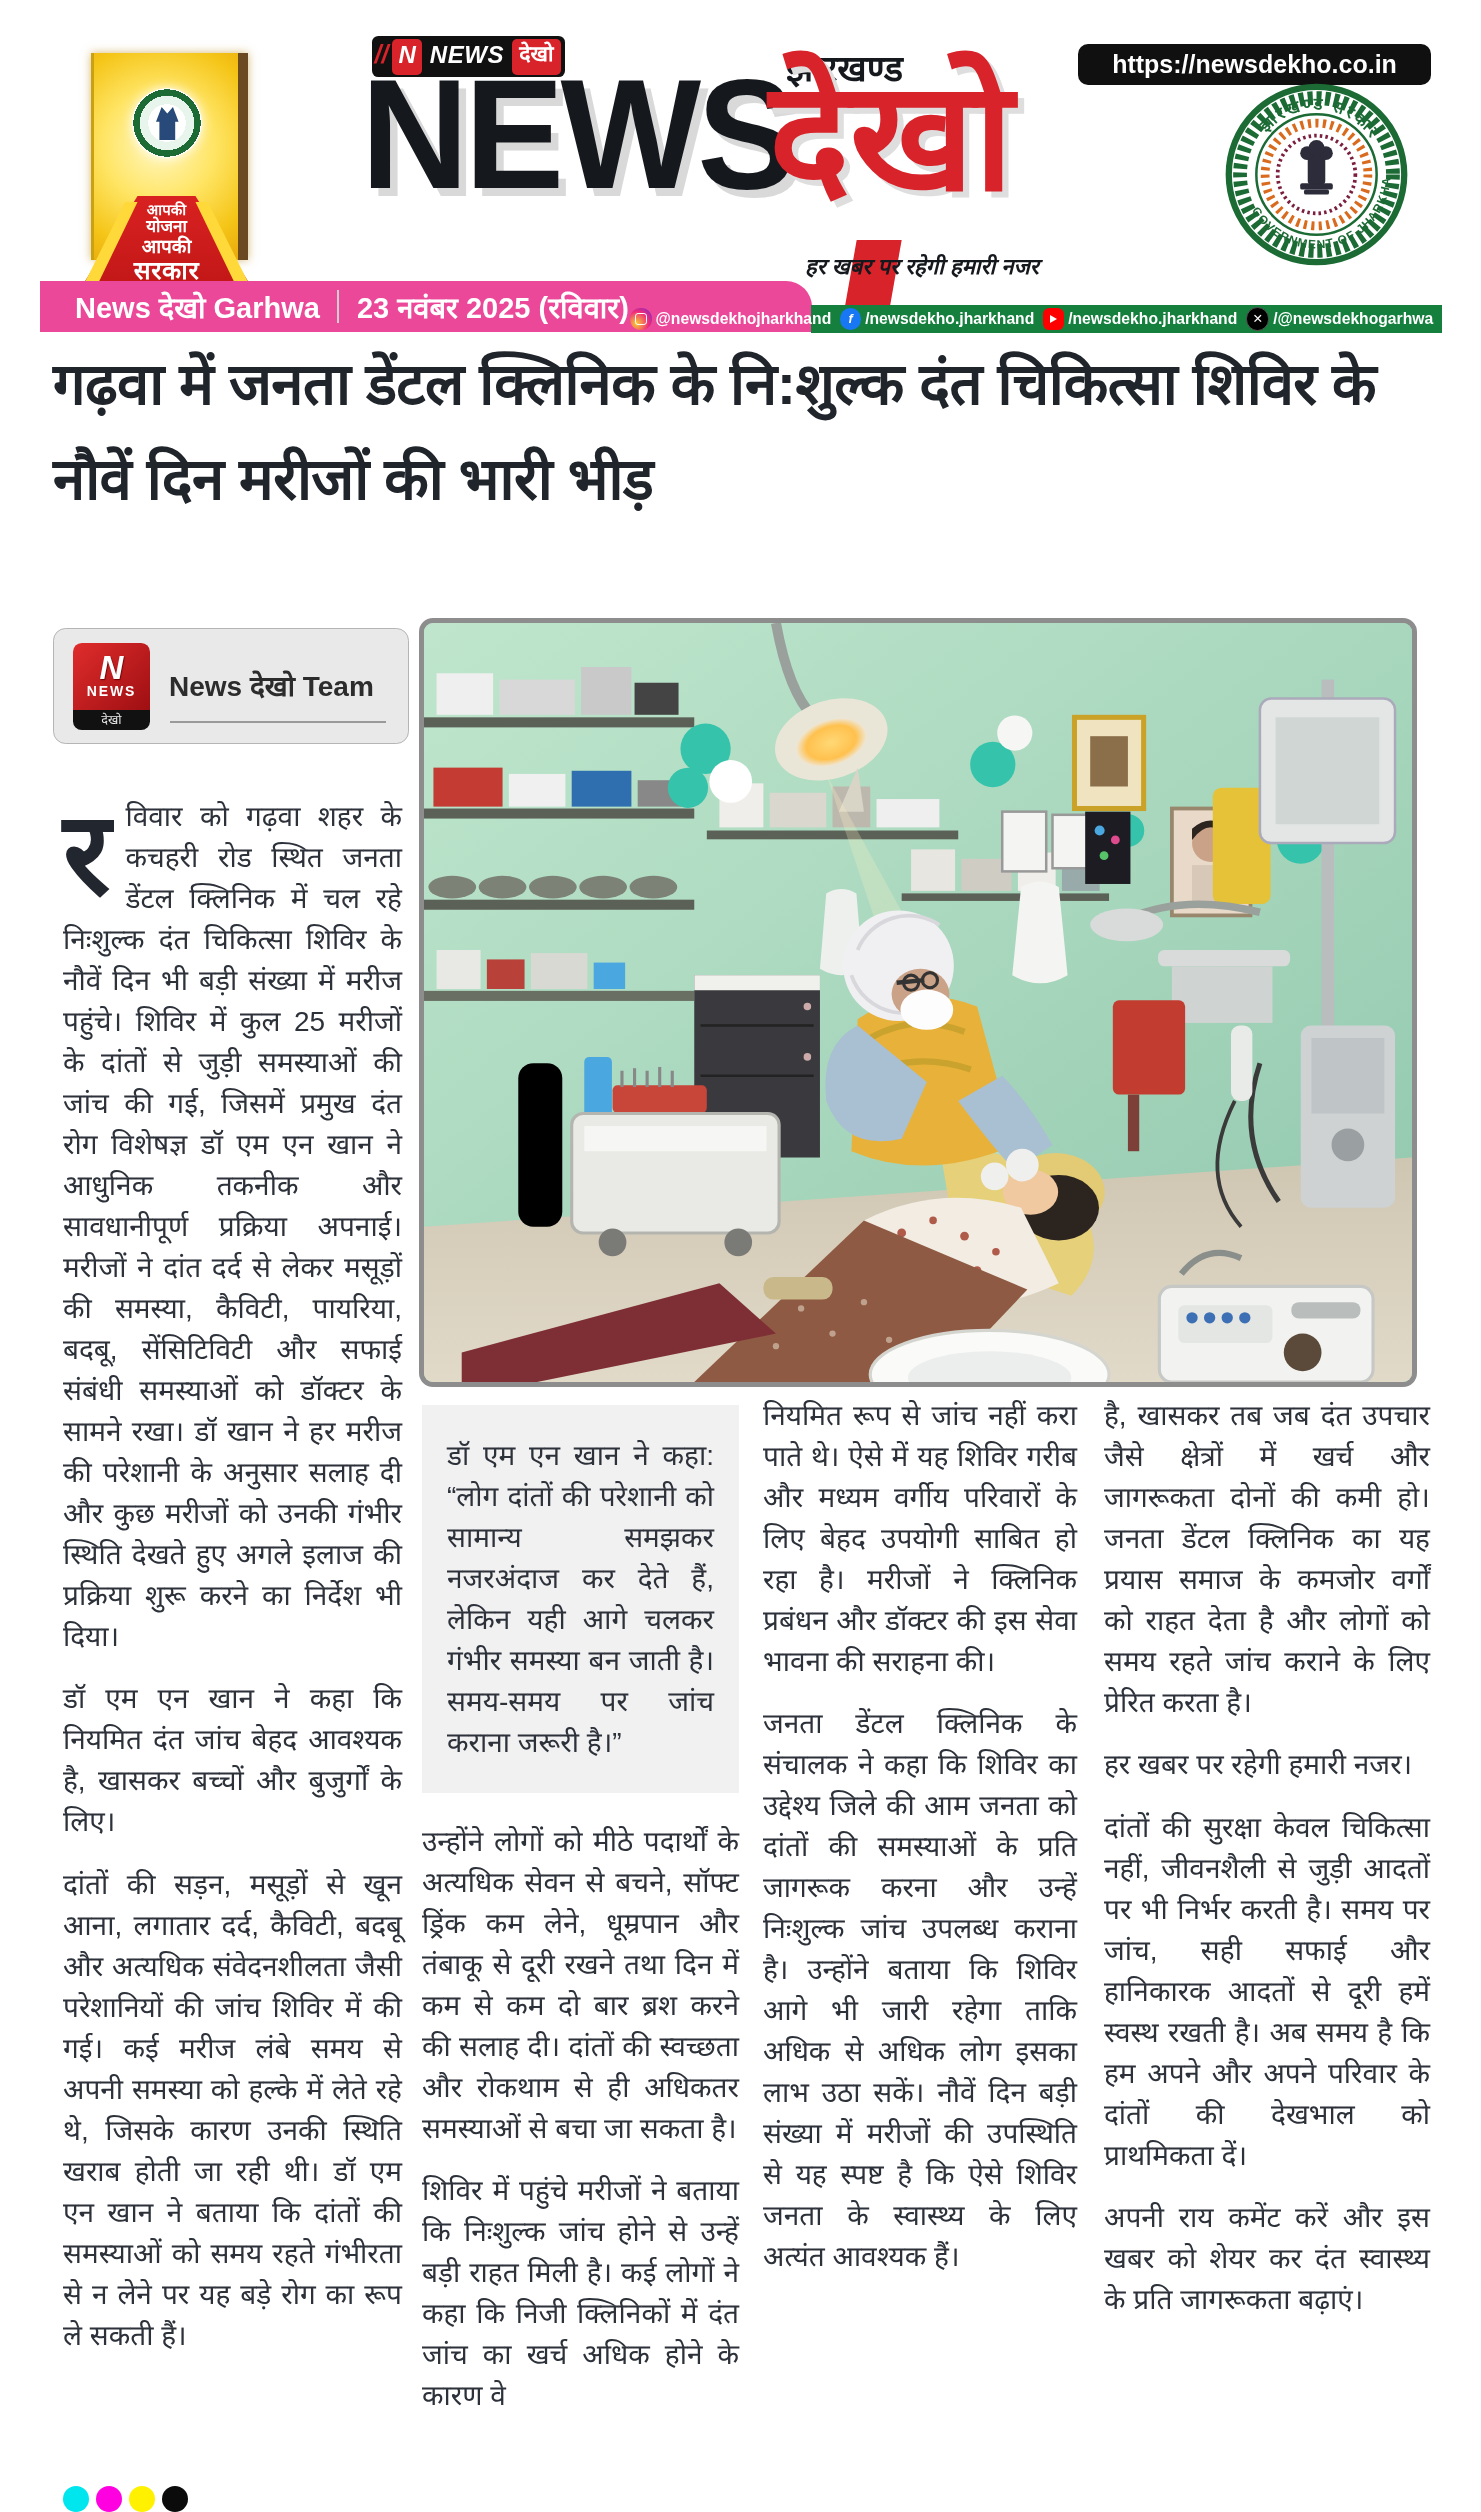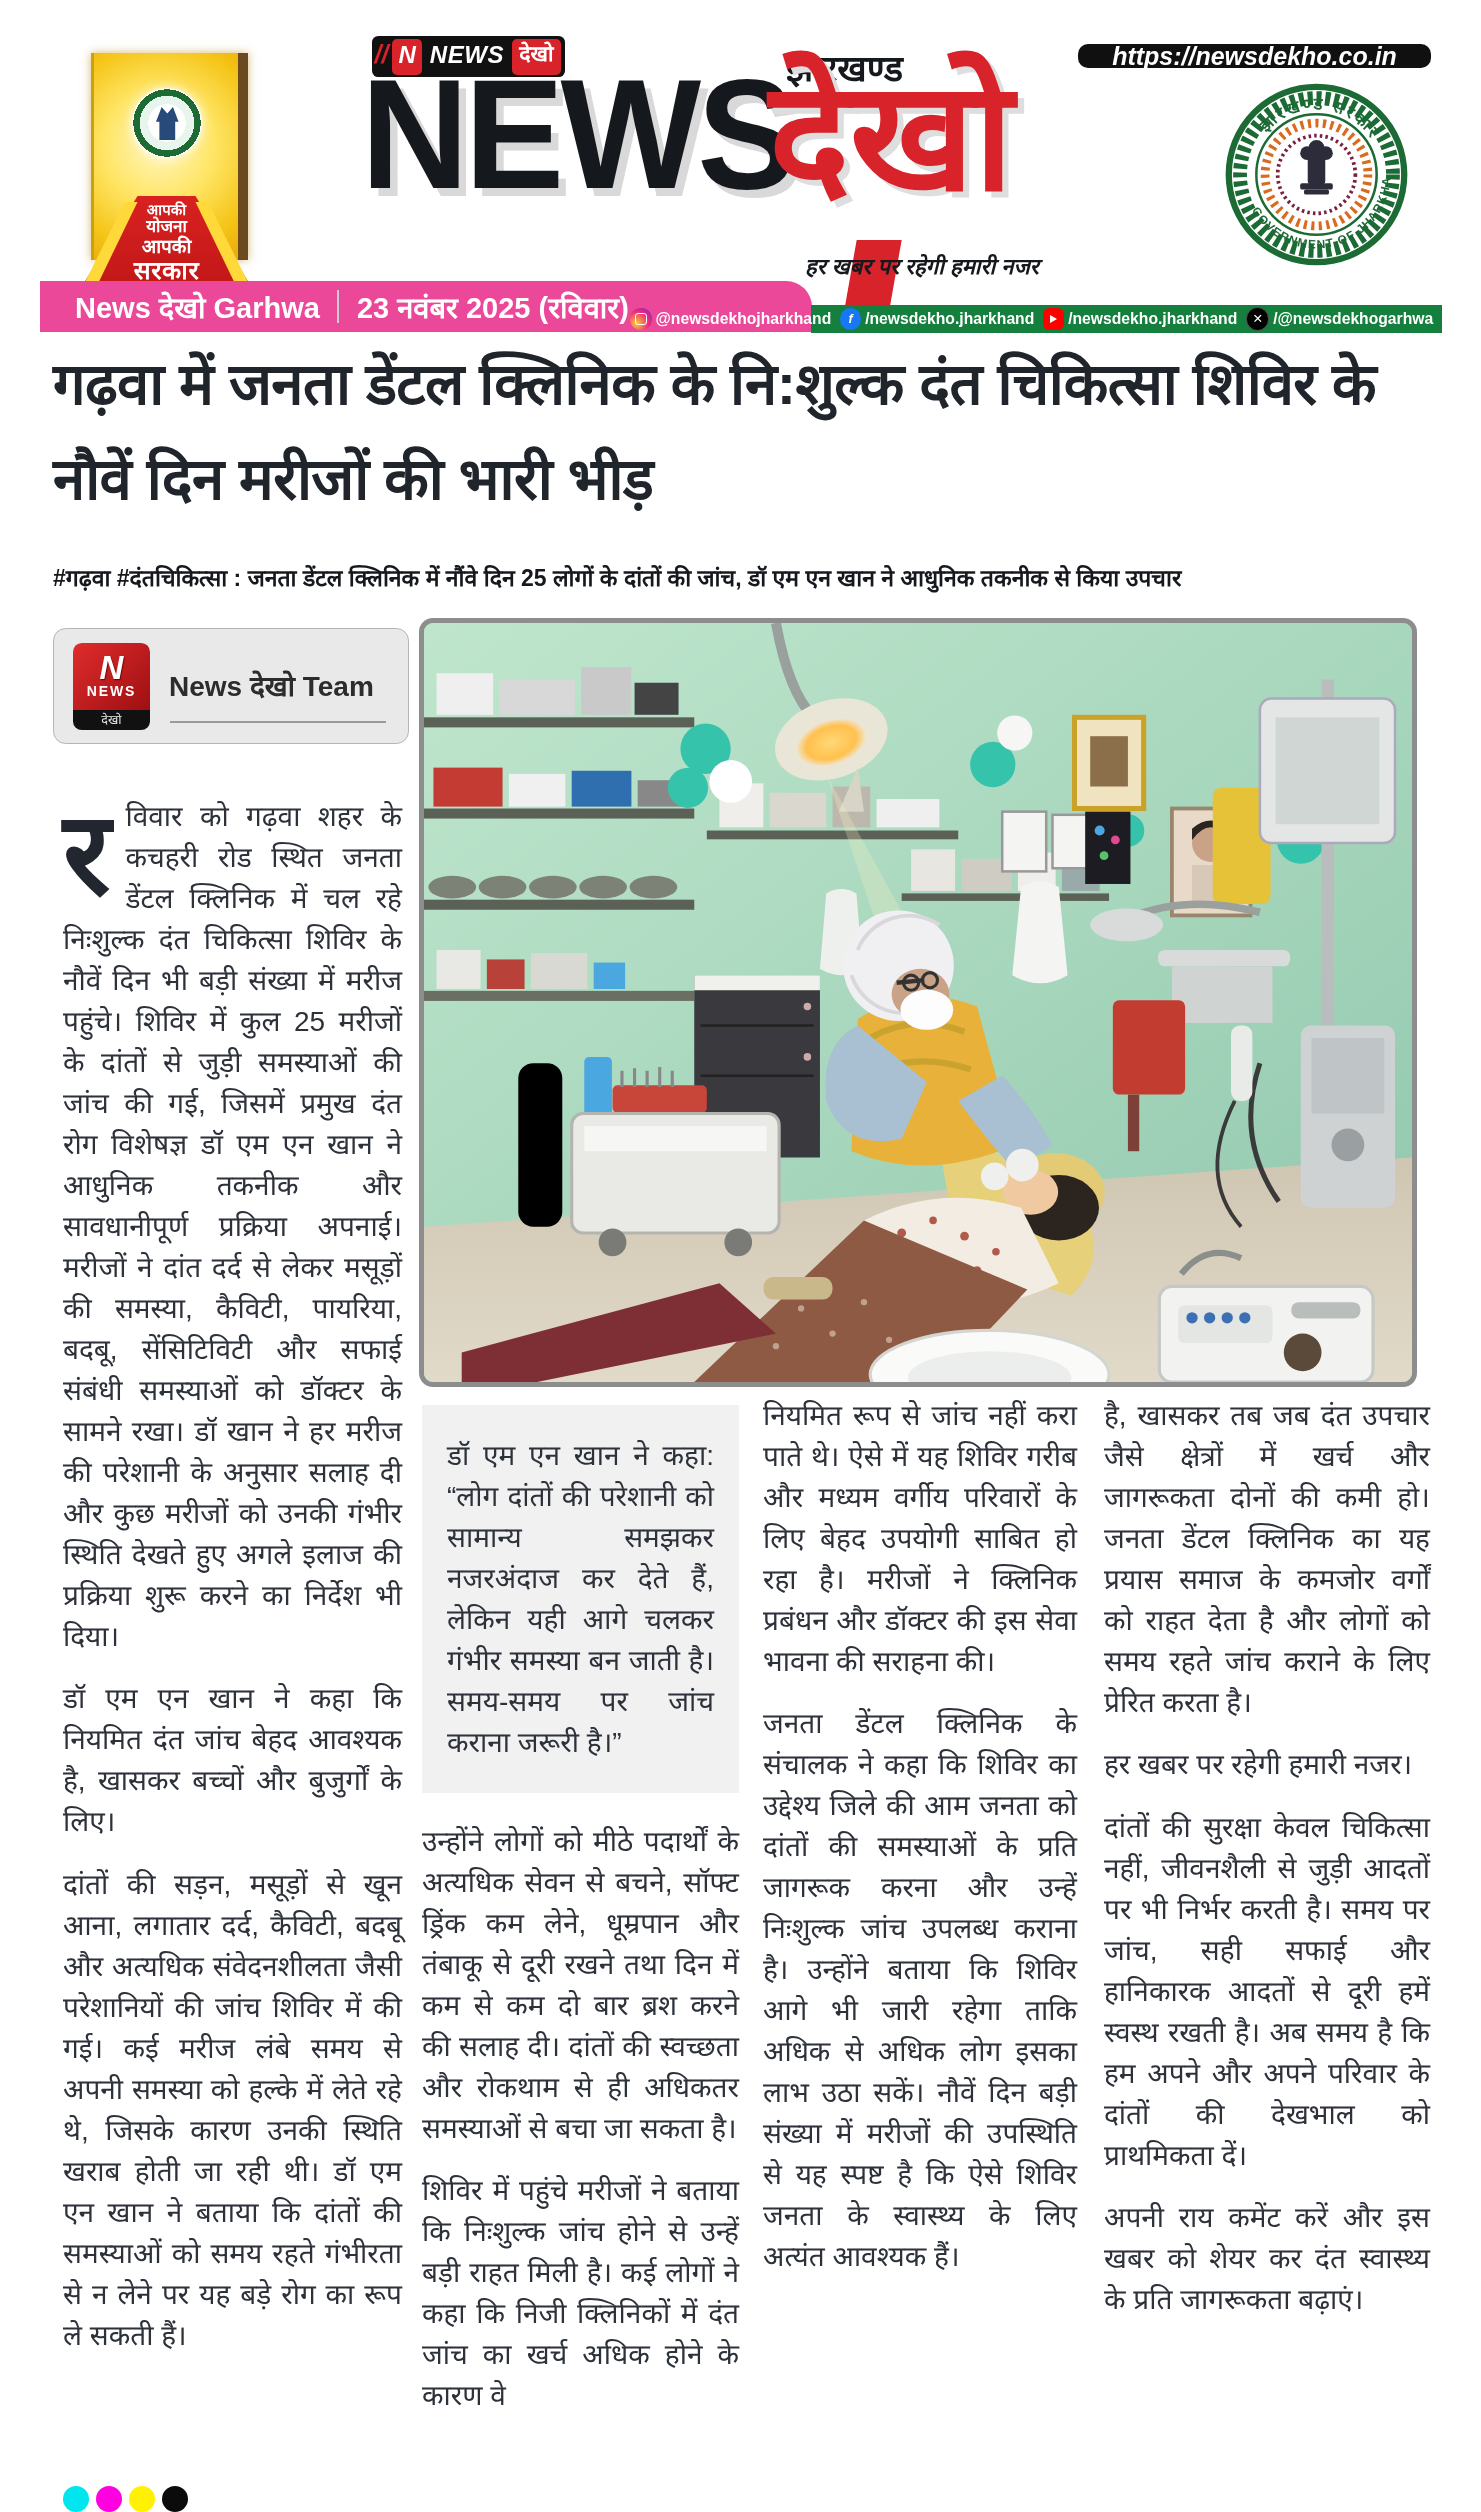--- a/index.html
+++ b/index.html
@@ -38,22 +38,22 @@
   .mast-badge .dk{background:#d9232a;color:#fff;font-weight:bold;font-size:21.3px;line-height:31px;border-radius:5px;padding:0 7.5px;}
 
   .wordmark-news{position:absolute;left:361px;top:60px;font-size:149px;line-height:149px;font-weight:900;
     letter-spacing:-3.8px;color:#15181d;text-shadow:7.5px 7.5px 0 #d9d9d9;transform:scaleY(1.04);}
   .wordmark-jharkhand{position:absolute;left:786px;top:43px;font-size:36px;font-weight:800;color:#15181d;}
   .wordmark-dekho{position:absolute;left:769px;top:55px;font-size:152px;line-height:163px;font-weight:900;
     color:#d9232a;text-shadow:6.3px 6.3px 0 #dedede;}
   .ribbon{position:absolute;left:849px;top:240px;width:45px;height:87px;background:#d9232a;transform:skewX(-10deg);}
   .wordmark-tagline{position:absolute;left:805px;top:250px;font-size:22px;font-weight:bold;font-style:italic;color:#15181d;}
 
-  .url-pill{position:absolute;left:1078px;top:44px;width:353px;height:24px;background:#101010;border-radius:10px;
-    color:#fff;font-size:25px;font-weight:bold;display:flex;align-items:center;justify-content:center;font-style:italic;}
+  .url-pill{position:absolute;left:1078px;top:44px;width:353px;height:41px;background:#101010;border-radius:10px;
+    color:#fff;font-size:25px;font-weight:bold;display:flex;align-items:center;justify-content:center;}
 
   .seal{position:absolute;left:1225px;top:83px;width:183px;height:183px;}
 
   
   .date-bar{position:absolute;left:40px;top:281px;width:772px;height:51px;background:#ec4899;
     border-radius:0 26px 0 0;display:flex;align-items:center;color:#fff;}
   .date-bar .edition{font-size:29px;font-weight:bold;padding-left:35px;white-space:nowrap;}
   .date-bar .divider{width:1.9px;height:33px;background:#cfcfcf;margin:0 17.6px;}
   .date-bar .date{font-size:29px;font-weight:bold;white-space:nowrap;}
   .social-bar{position:absolute;left:811px;top:305px;width:631px;height:28px;background:#15803d;
@@ -187,21 +187,20 @@
       <span class="sicon youtube"></span>
       <span>/newsdekho.jharkhand</span>
     </span>
     <span class="social-item">
       <span class="sicon x">✕</span>
       <span>/@newsdekhogarhwa</span>
     </span>
   </div>
 
   <div class="headline">गढ़वा में जनता डेंटल क्लिनिक के नि:शुल्क दंत चिकित्सा शिविर के नौवें दिन मरीजों की भारी भीड़</div>
-  <div class="subheadline">#गढ़वा #दंतचिकित्सा : जनता डेंटल क्लिनिक में नौंवे दिन 25 लोगों के दांतों की जांच, डॉ एम एन खान ने आधुनिक तकनीक से किया उपचार</div>
 
   <div class="author-card">
     <div class="author-logo">
       <div class="top">
         <span class="nn">N</span>
         <span class="nws">NEWS</span>
       </div>
       <div class="bot">देखो</div>
     </div>
     <div class="author-name">News देखो Team</div>

